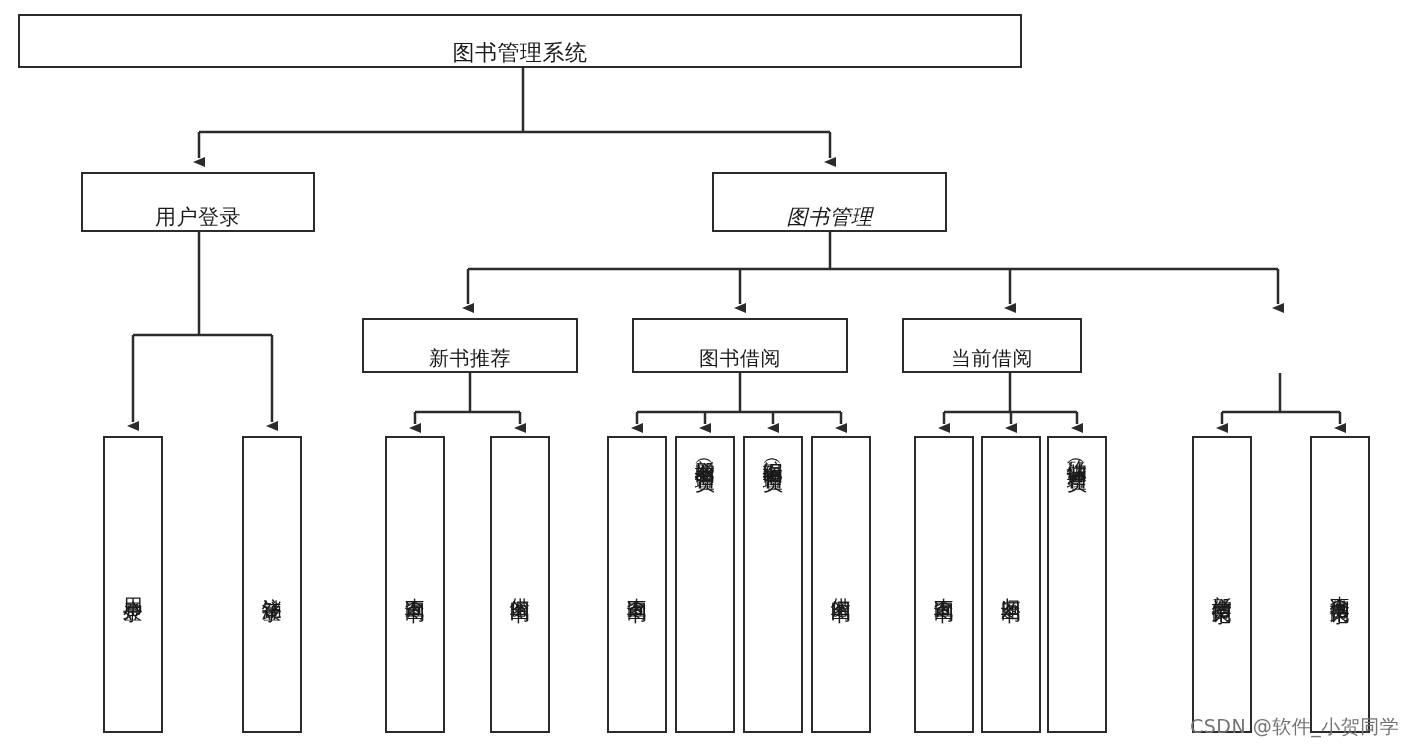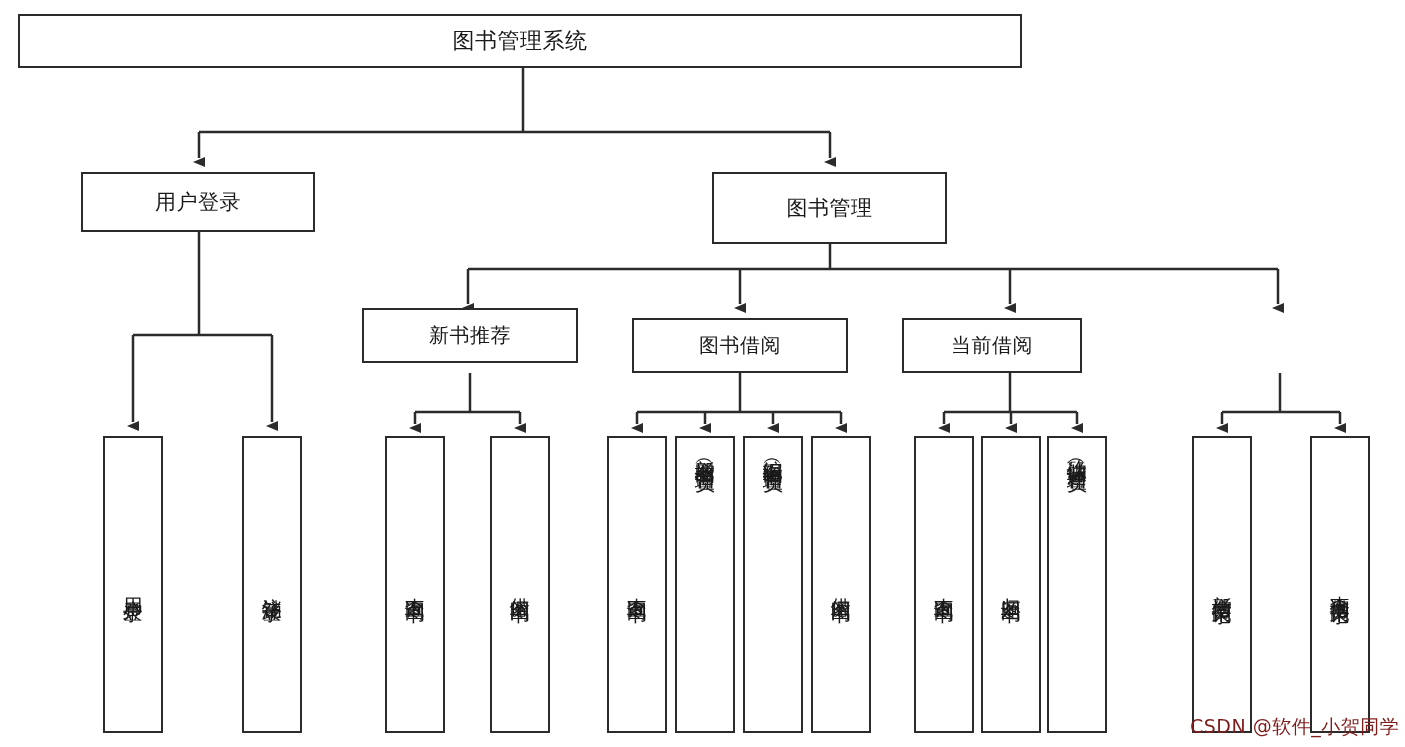--- a/index.html
+++ b/index.html
@@ -24,21 +24,21 @@
     width: 1405px;
     height: 747px;
     pointer-events: none;
   }
   .node {
     position: absolute;
     box-sizing: border-box;
     border: 2px solid #2b2b2b;
     background: #ffffff;
     display: flex;
-    align-items: center;
+    align-items: flex-end;
     justify-content: center;
     color: #1a1a1a;
   }
   .node-label {
     font-size: 21px;
     line-height: 1.25;
     letter-spacing: 0.5px;
     white-space: nowrap;
   }
   .node.root .node-label { font-size: 22px; }
@@ -63,21 +63,21 @@
     height: 100%;
     display: flex;
     align-items: center;
     justify-content: center;
   }
   .leaf-inner.top { align-items: flex-start; padding-top: 4px; }
 
   .watermark {
     position: absolute;
     font-size: 19px;
-    color: #7f1d1d;
+    color: #737373;
     white-space: nowrap;
     letter-spacing: 0.5px;
   }
 </style>
 </head>
 <body>
 
 <div id="canvas">
 
   <svg class="edges" viewBox="0 0 1405 747">
@@ -130,25 +130,25 @@
     </g>
   </svg>
 
   <div class="node root" style="left:18px; top:14px; width:1004px; height:54px;">
     <span class="node-label">图书管理系统</span>
   </div>
 
   <div class="node level1" style="left:81px; top:172px; width:234px; height:60px;">
     <span class="node-label">用户登录</span>
   </div>
-  <div class="node level1" style="left:712px; top:172px; width:235px; height:72px;">
+  <div class="node level1" style="left:712px; top:172px; width:235px; height:60px;font-style:italic;">
     <span class="node-label">图书管理</span>
   </div>
 
-  <div class="node level2" style="left:362px; top:308px; width:216px; height:55px;">
+  <div class="node level2" style="left:362px; top:318px; width:216px; height:55px;">
     <span class="node-label">新书推荐</span>
   </div>
   <div class="node level2" style="left:632px; top:318px; width:216px; height:55px;">
     <span class="node-label">图书借阅</span>
   </div>
   <div class="node level2" style="left:902px; top:318px; width:180px; height:55px;">
     <span class="node-label">当前借阅</span>
   </div>
 
   <div class="node leaf" style="left:103px; top:436px; width:60px; height:297px;">

